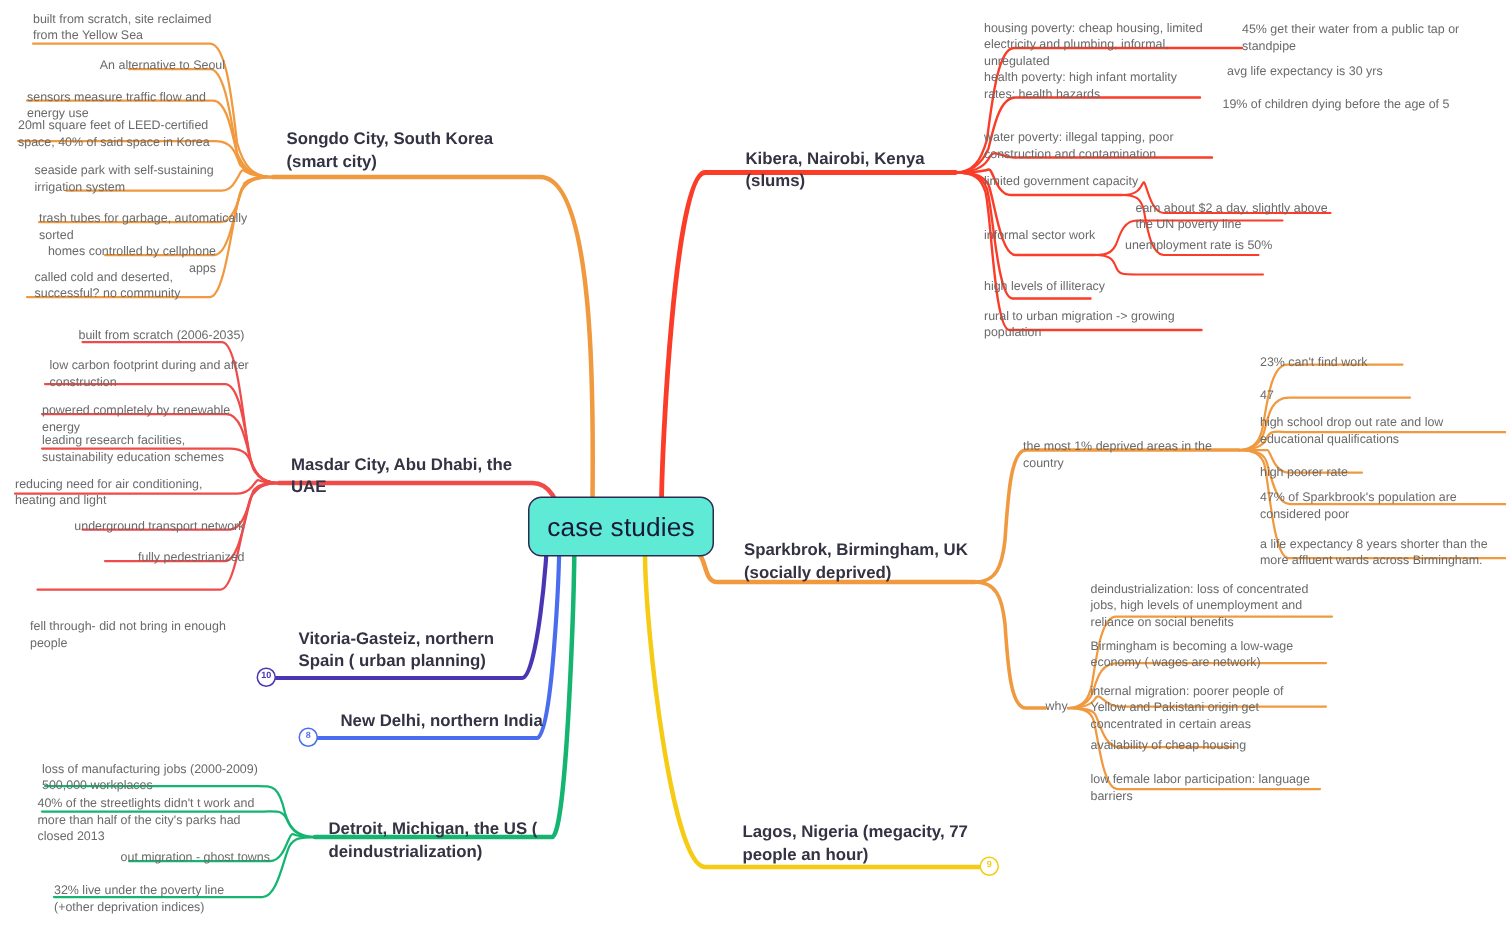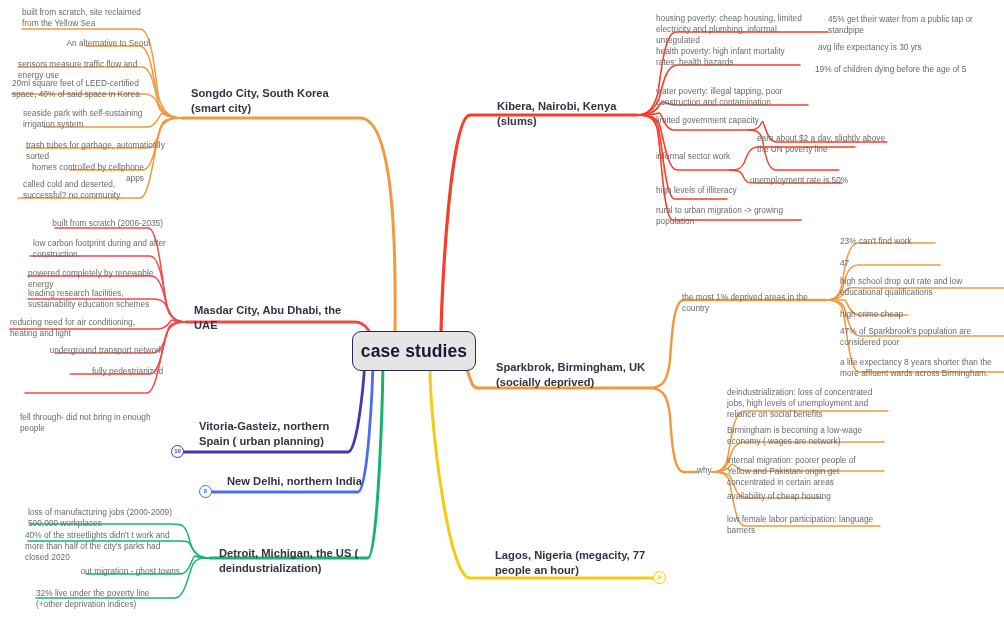--- a/index.html
+++ b/index.html
@@ -25,24 +25,24 @@
     box-sizing:border-box;
     line-height:1.32;
     color:#4a4a4a;
     white-space:normal;
   }
   
   .root{
     position:absolute;
     border:1.6px solid #2b2b52;
     border-radius:9px;
-    background:#e5e5e5;
+    background:#5eead4;
     color:#181838;
     font-size:17.5px;
-    font-weight:bold;
+    font-weight:normal;
     display:flex;
     align-items:center;
     justify-content:center;
     letter-spacing:.1px;
   }
   
   .topic{
     font-size:11.2px;
     font-weight:bold;
     color:#333344;
@@ -224,21 +224,21 @@
     <span>8</span>
   </div>
 
   <div class="node topic" style="left:219px;top:546px;width:150px;">
     <span>Detroit, Michigan, the US ( deindustrialization)</span>
   </div>
 
   <div class="node leaf c-green l" style="left:28px;top:507px;width:146px;">
     <span>loss of manufacturing jobs (2000-2009) 500,000 workplaces</span></div>
   <div class="node leaf c-green l" style="left:25px;top:530px;width:155px;">
-    <span>40% of the streetlights didn't t work and more than half of the city's parks had closed 2020</span></div>
+    <span>40% of the streetlights didn't t work and more than half of the city's parks had closed 2013</span></div>
   <div class="node leaf c-green r" style="left:55px;top:566px;width:125px;">
     <span>out migration - ghost towns</span></div>
   <div class="node leaf c-green l" style="left:36px;top:588px;width:140px;">
     <span>32% live under the poverty line (+other deprivation indices)</span></div>
 
   <div class="node topic" style="left:497px;top:99px;width:156px;">
     <span>Kibera, Nairobi, Kenya (slums)</span>
   </div>
 
   <div class="node leaf c-red l" style="left:656px;top:13px;width:148px;">
@@ -257,40 +257,40 @@
     <span>rural to urban migration -&gt; growing population</span></div>
 
   <div class="node leaf c-red l" style="left:828px;top:14px;width:158px;">
     <span>45% get their water from a public tap or standpipe</span></div>
   <div class="node leaf c-red l" style="left:818px;top:42px;width:150px;">
     <span>avg life expectancy is 30 yrs</span></div>
   <div class="node leaf c-red l" style="left:815px;top:64px;width:180px;">
     <span>19% of children dying before the age of 5</span></div>
   <div class="node leaf c-red l" style="left:757px;top:133px;width:140px;">
     <span>earn about $2 a day, slightly above the UN poverty line</span></div>
-  <div class="node leaf c-red l" style="left:750px;top:175px;width:140px;">
+  <div class="node leaf c-red l" style="left:750px;top:158px;width:140px;">
     <span>unemployment rate is 50%</span></div>
 
   <div class="node topic" style="left:496px;top:360px;width:150px;">
     <span>Sparkbrok, Birmingham, UK (socially deprived)</span>
   </div>
 
   <div class="node leaf c-orange l" style="left:682px;top:292px;width:150px;">
     <span>the most 1% deprived areas in the country</span></div>
   <div class="node leaf c-orange l" style="left:697px;top:465px;width:30px;">
     <span>why</span></div>
 
   <div class="node leaf c-orange l" style="left:840px;top:236px;width:150px;">
     <span>23% can't find work</span></div>
   <div class="node leaf c-orange l" style="left:840px;top:258px;width:60px;">
     <span>47</span></div>
   <div class="node leaf c-orange l" style="left:840px;top:276px;width:156px;">
     <span>high school drop out rate and low educational qualifications</span></div>
   <div class="node leaf c-orange l" style="left:840px;top:309px;width:120px;">
-    <span>high crime cheap</span></div>
+    <span>high poorer rate</span></div>
   <div class="node leaf c-orange l" style="left:840px;top:326px;width:156px;">
     <span>47% of Sparkbrook's population are considered poor</span></div>
   <div class="node leaf c-orange l" style="left:840px;top:357px;width:160px;">
     <span>a life expectancy 8 years shorter than the more affluent wards across Birmingham.</span></div>
 
   <div class="node leaf c-orange l" style="left:727px;top:387px;width:154px;">
     <span>deindustrialization: loss of concentrated jobs, high levels of unemployment and reliance on social benefits</span></div>
   <div class="node leaf c-orange l" style="left:727px;top:425px;width:154px;">
     <span>Birmingham is becoming a low-wage economy ( wages are network)</span></div>
   <div class="node leaf c-orange l" style="left:727px;top:455px;width:154px;">

